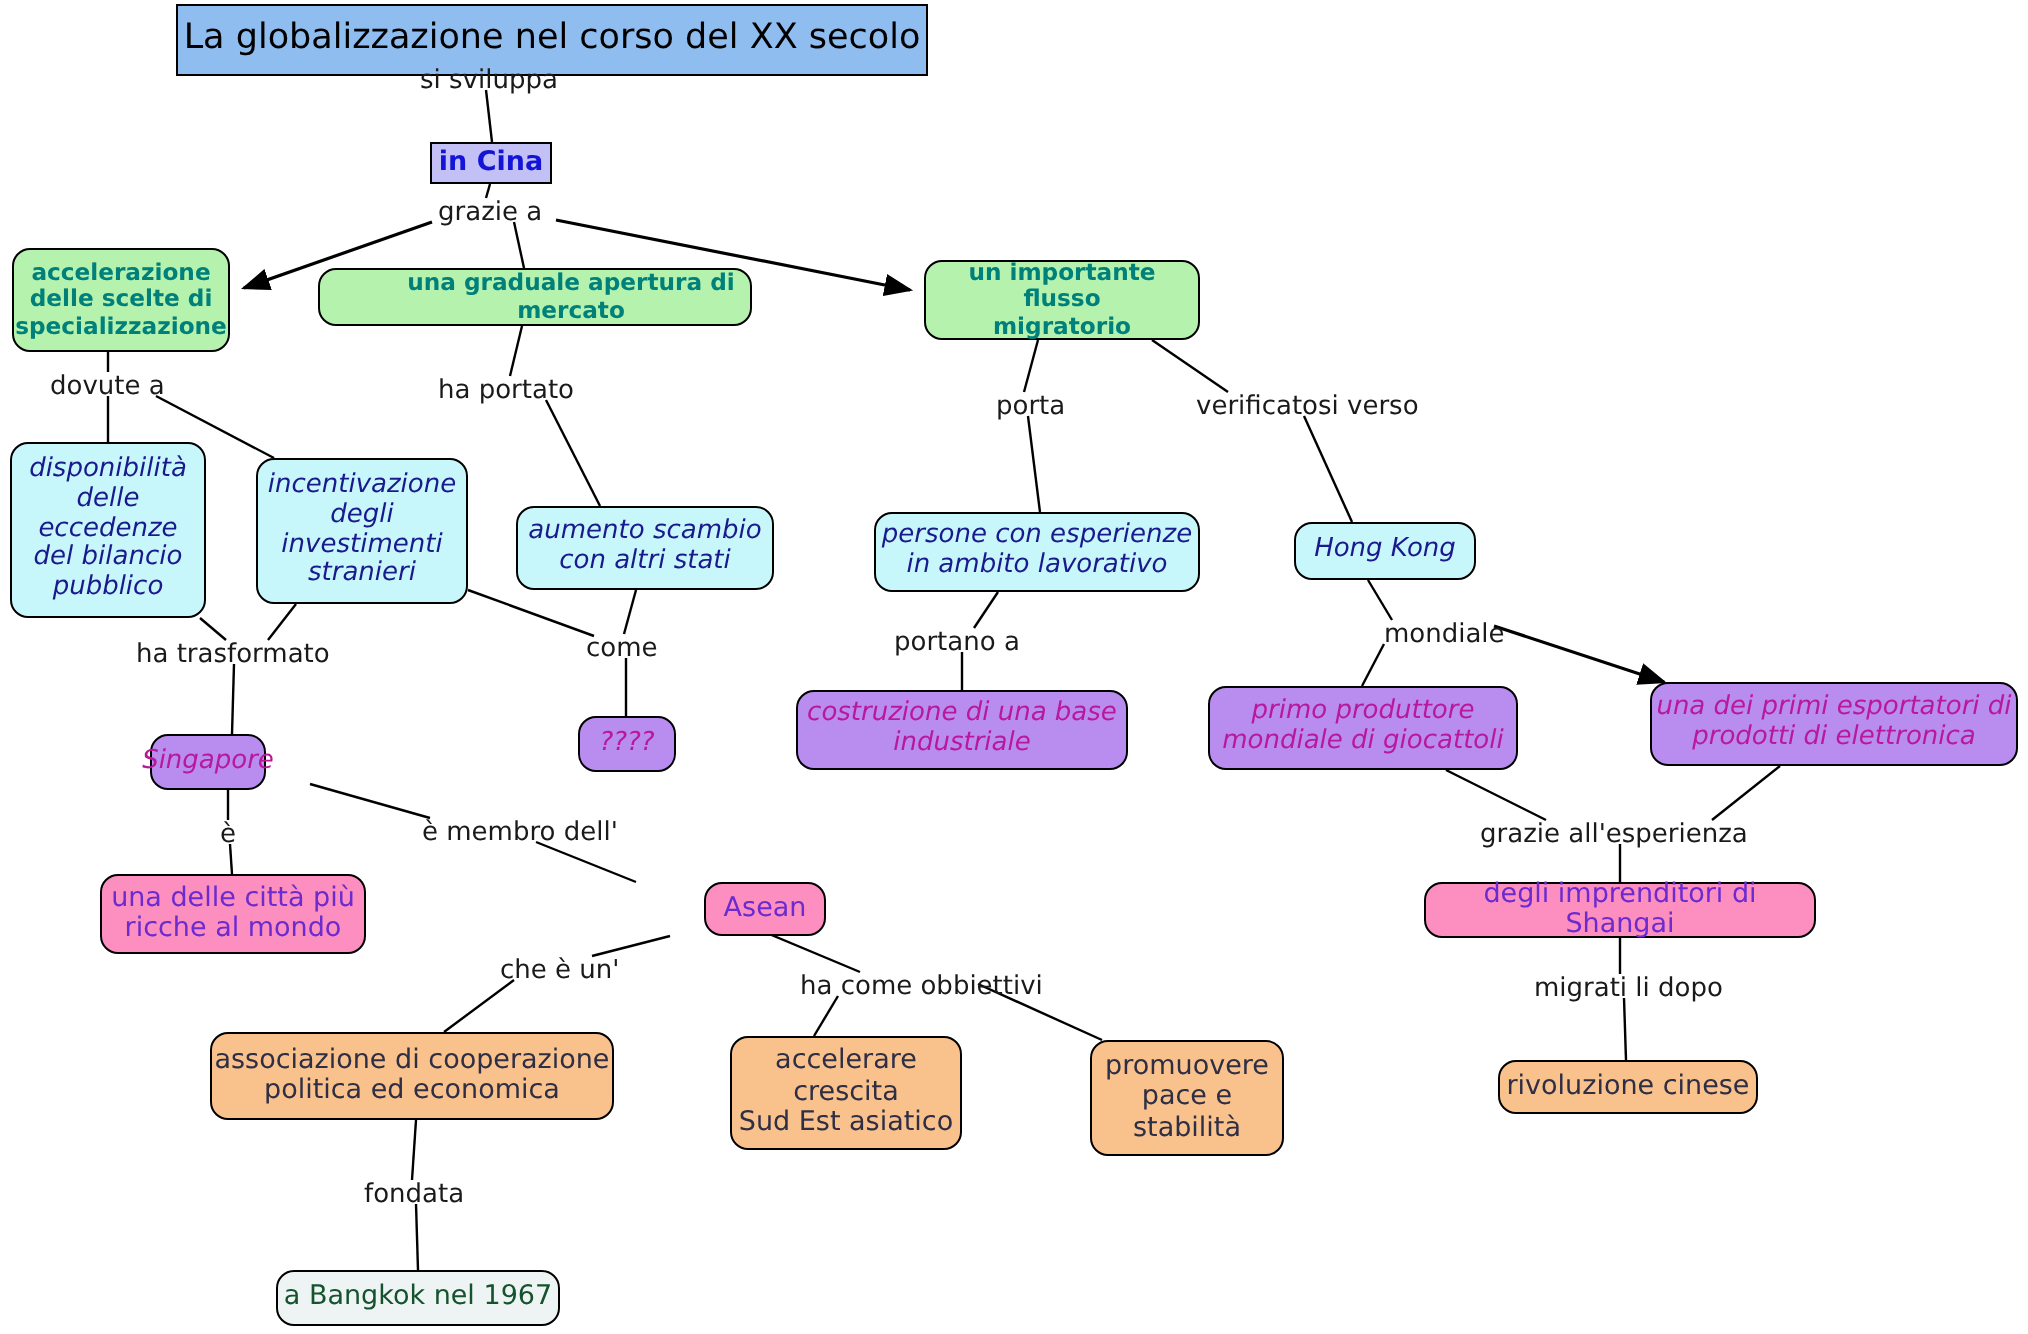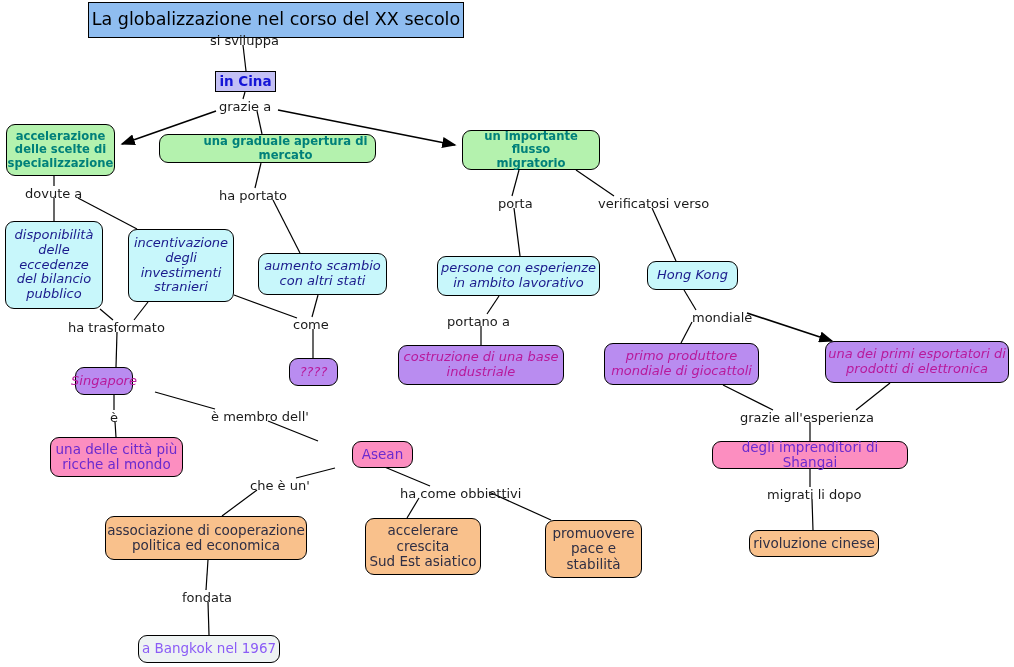--- a/index.html
+++ b/index.html
@@ -84,21 +84,21 @@
   }
   .n-orange {
     background: #f9c18c;
     color: #2e2e44;
     border-radius: 9px;
     font-size: 13.5px;
     font-style: normal;
   }
   .n-plain {
     background: #eef3f3;
-    color: #8b5cf6;
+    color: #14532d;
     border-radius: 9px;
     font-size: 13.5px;
     font-style: normal;
   }
   .edge-label {
     position: absolute;
     color: #1a1a1a;
     font-size: 13px;
     white-space: nowrap;
     background: transparent;

